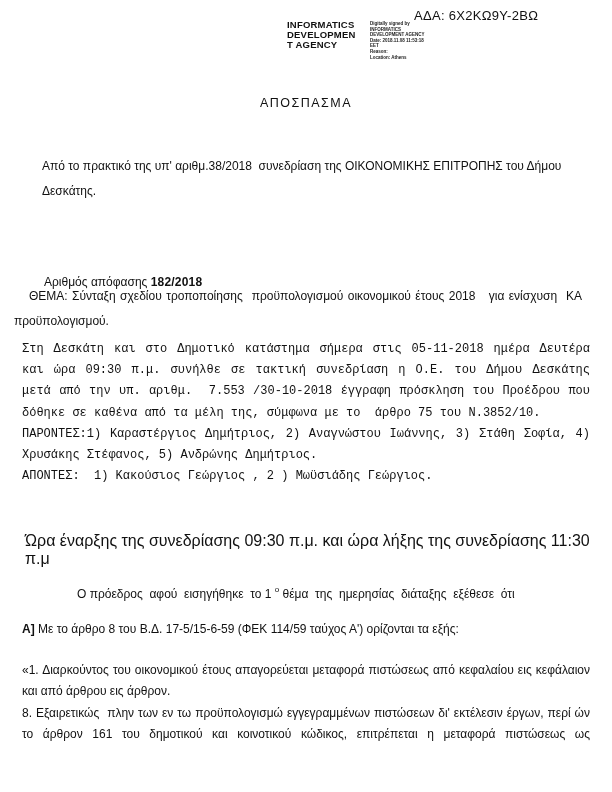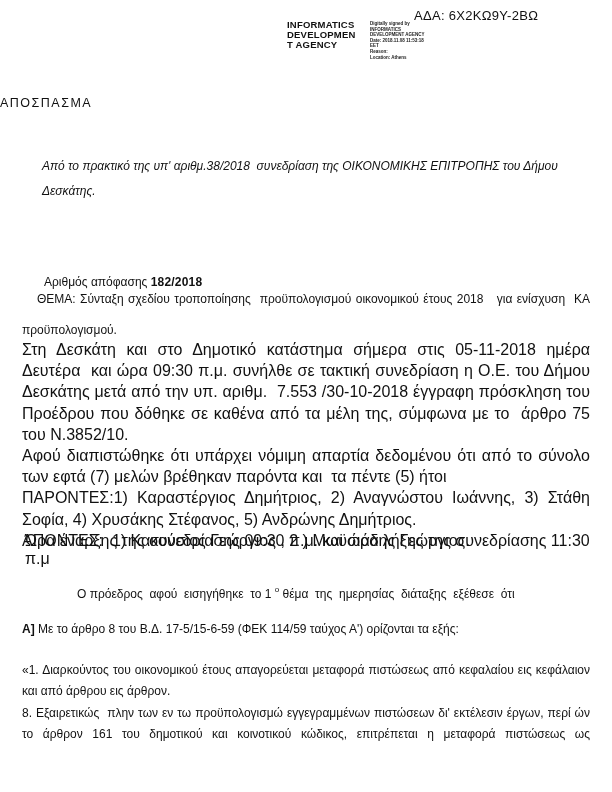--- a/index.html
+++ b/index.html
@@ -26,42 +26,44 @@
     font-weight:bold;letter-spacing:0.2px;
   }
   .stamp-small{
     margin-left:5px;padding-top:1px;
     font-size:4.5px;line-height:5.6px;
     font-weight:bold;
     color:#222;
   }
   .doc-title{
     top:96px;left:0;width:612px;
+    text-align:center;
     font-size:12.5px;
     letter-spacing:1.5px;
   }
   .p-intro{
     top:154px;left:42px;width:540px;
-    font-size:12px;line-height:25px;font-style:italic;
+    font-size:12px;line-height:25px;
   }
   .p-decision{
     top:227px;left:44px;
     font-size:12px;
     margin-top:48px;
   }
   .p-decision b{letter-spacing:0.2px;}
   .p-thema{
-    top:284px;left:22px;width:568px;
-    font-size:12px;line-height:31px;
+    top:284px;left:14px;width:568px;
+    font-size:12px;line-height:25px;
     text-align:justify;text-indent:15px;
   }
   .block-main{
     top:339px;left:22px;width:568px;
-    font-size:16px;line-height:21.2px;
+    font-size:12px;line-height:21.2px;
     text-align:justify;
+    font-family:Liberation Mono, monospace;
   }
   .p-time{
     top:532px;left:25px;width:566px;
     font-size:16px;
   }
   .p-chair{
     top:585px;left:33px;width:566px;
     font-size:12px;
     margin-left:44px;
   }
@@ -101,21 +103,20 @@
   <div class="abs doc-title">ΑΠΟΣΠΑΣΜΑ</div>
 
   <div class="abs p-intro pre">Από το πρακτικό της υπ' αριθμ.38/2018  συνεδρίαση της ΟΙΚΟΝΟΜΙΚΗΣ ΕΠΙΤΡΟΠΗΣ του Δήμου Δεσκάτης.</div>
 
   <div class="abs p-decision"><span class="pre">Αριθμός απόφασης </span><b>182/2018</b></div>
 
   <div class="abs p-thema pre">ΘΕΜΑ: Σύνταξη σχεδίου τροποποίησης  προϋπολογισμού οικονομικού έτους 2018   για ενίσχυση  ΚΑ προϋπολογισμού.</div>
 
   <div class="abs block-main">
     <div class="pre">Στη Δεσκάτη και στο Δημοτικό κατάστημα σήμερα στις 05-11-2018 ημέρα Δευτέρα  και ώρα 09:30 π.μ. συνήλθε σε τακτική συνεδρίαση η Ο.Ε. του Δήμου Δεσκάτης μετά από την υπ. αριθμ.  7.553 /30-10-2018 έγγραφη πρόσκληση του Προέδρου που δόθηκε σε καθένα από τα μέλη της, σύμφωνα με το  άρθρο 75 του Ν.3852/10.</div>
-    <div class="pre">Αφού διαπιστώθηκε ότι υπάρχει νόμιμη απαρτία δεδομένου ότι από το σύνολο των εφτά (7) μελών βρέθηκαν παρόντα και  τα πέντε (5) ήτοι</div>
     <div class="pre">ΠΑΡΟΝΤΕΣ:1) Καραστέργιος Δημήτριος, 2) Αναγνώστου Ιωάννης, 3) Στάθη Σοφία, 4) Χρυσάκης Στέφανος, 5) Ανδρώνης Δημήτριος.</div>
     <div class="pre">ΑΠΟΝΤΕΣ:  1) Κακούσιος Γεώργιος , 2 ) Μωϋσιάδης Γεώργιος.</div>
   </div>
 
   <div class="abs p-time pre">Ώρα έναρξης της συνεδρίασης 09:30 π.μ. και ώρα λήξης της συνεδρίασης 11:30 π.μ</div>
 
   <div class="abs p-chair"><span class="pre">Ο πρόεδρος  αφού  εισηγήθηκε  το 1 </span><sup>ο</sup><span class="pre"> θέμα  της  ημερησίας  διάταξης  εξέθεσε  ότι</span></div>
 
   <div class="abs block-bottom">
     <div class="pA"><b>Α]</b><span class="pre"> Με το άρθρο 8 του Β.Δ. 17-5/15-6-59 (ΦΕΚ 114/59 ταύχος Α') ορίζονται τα εξής:</span></div>

